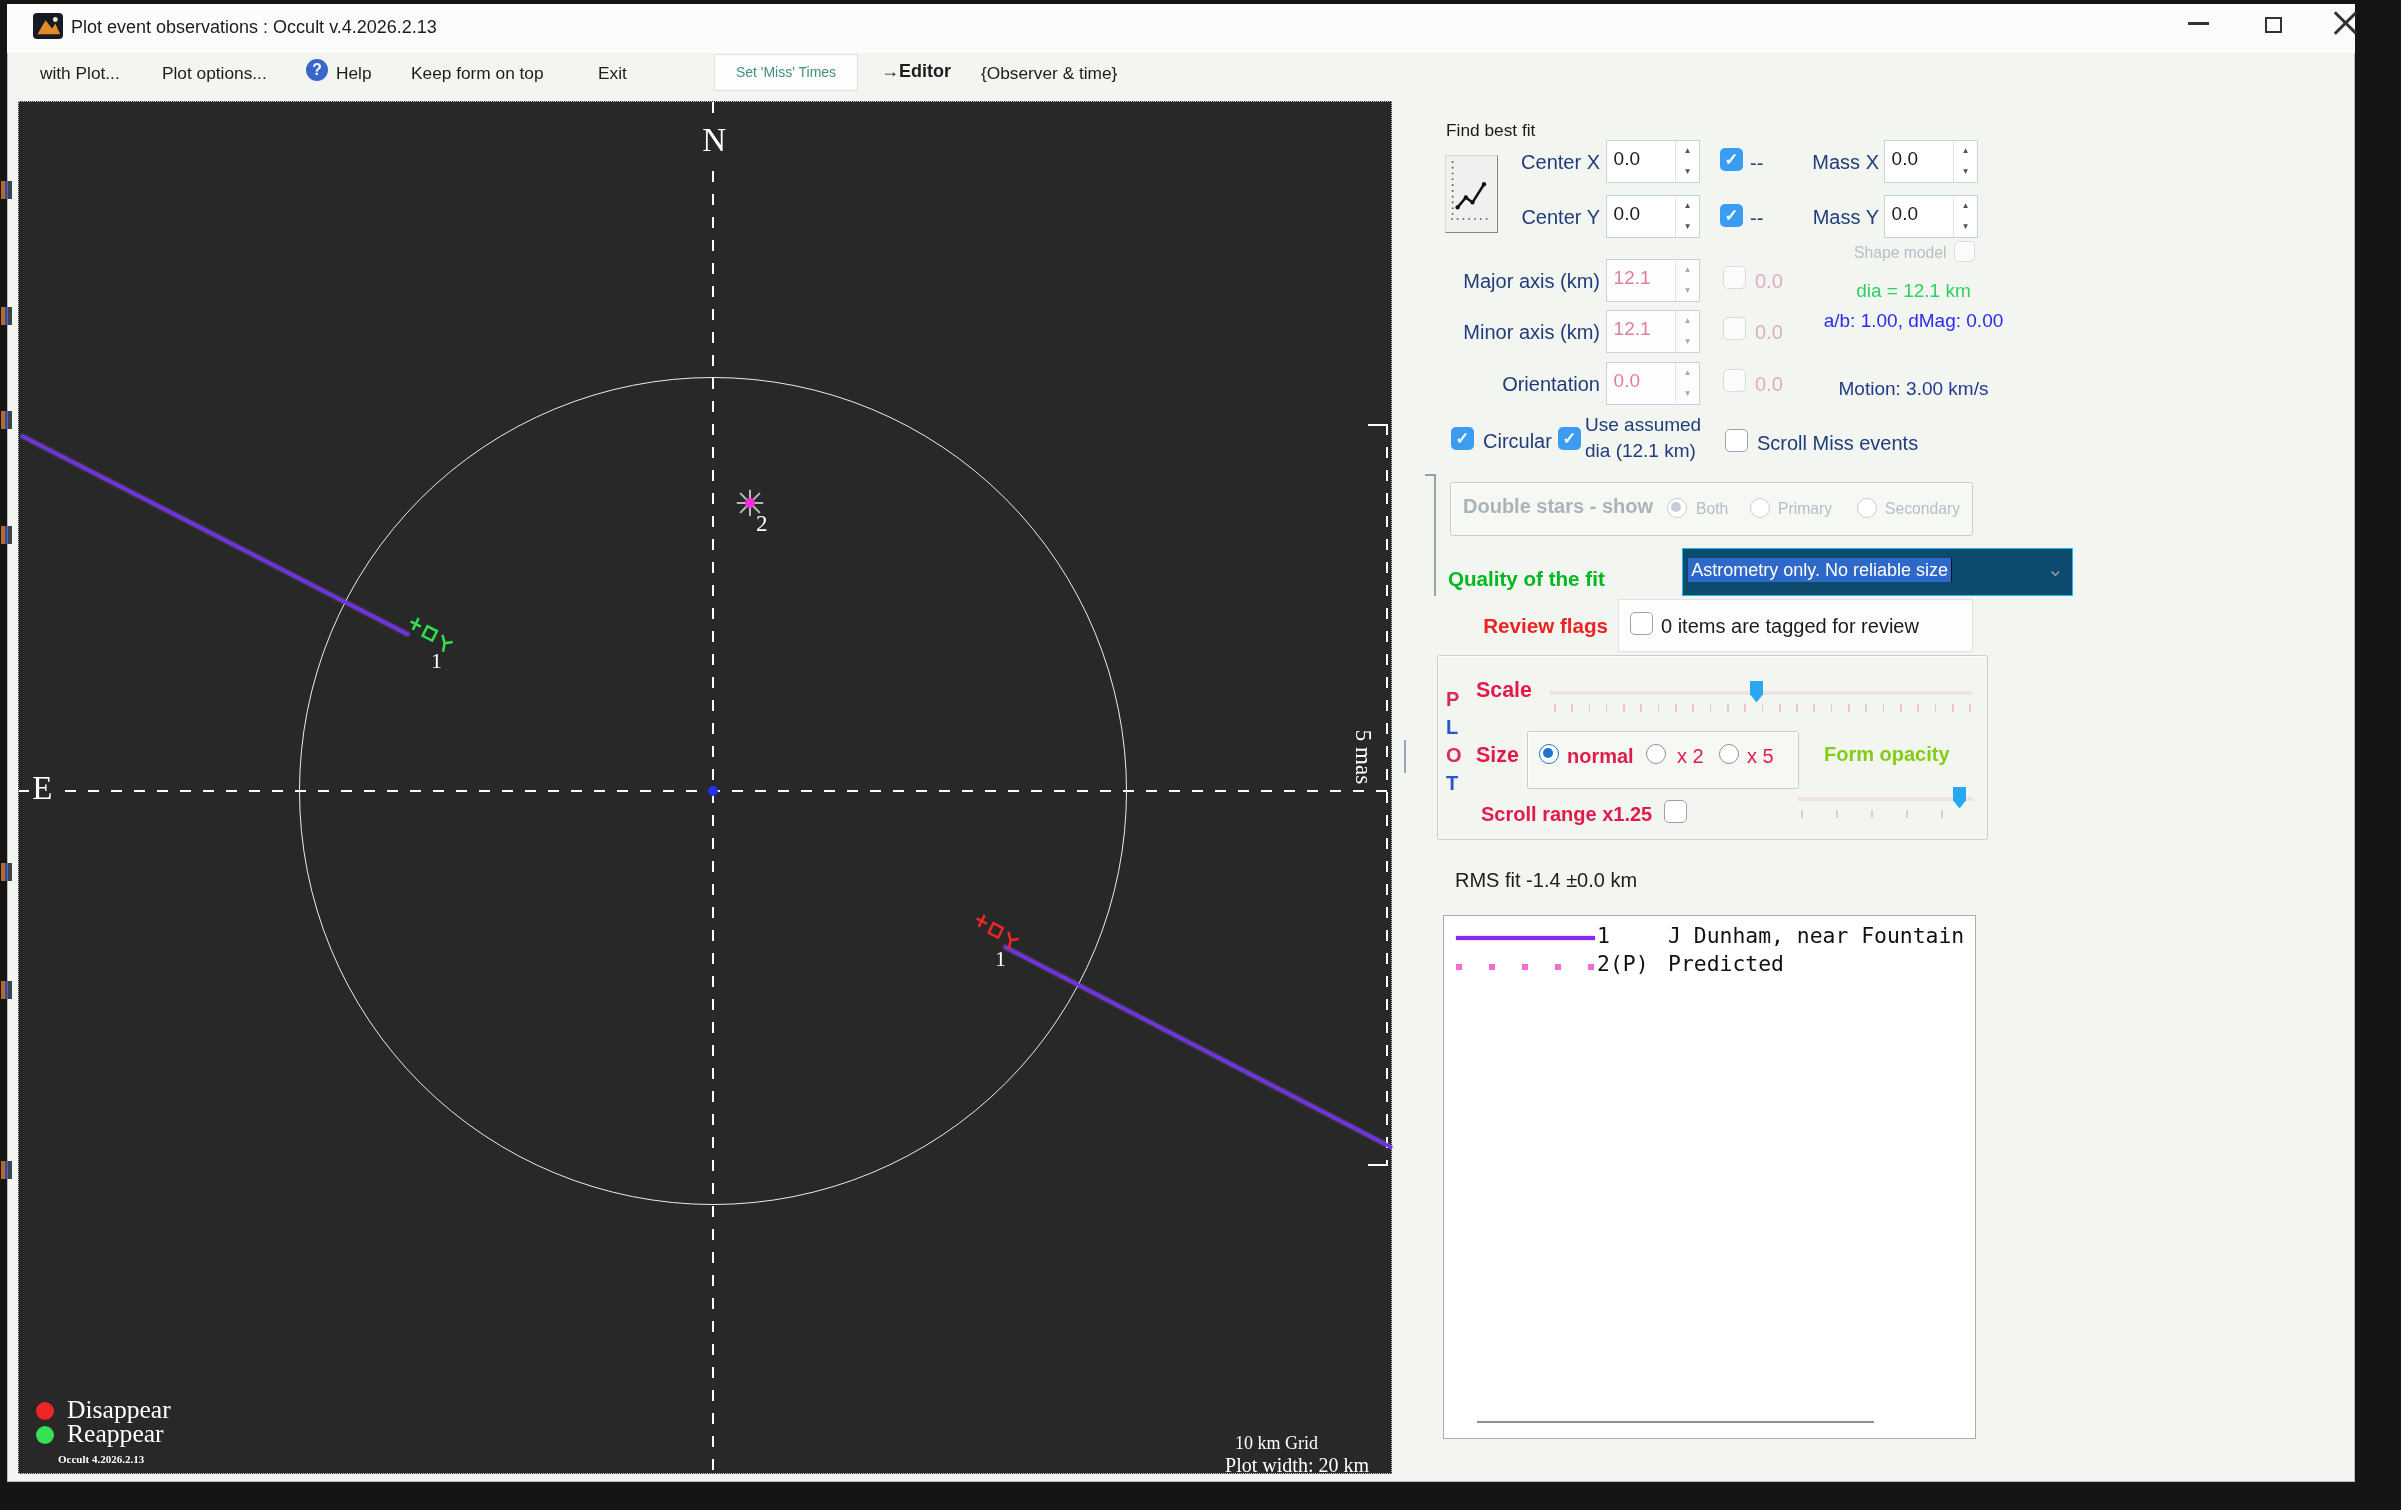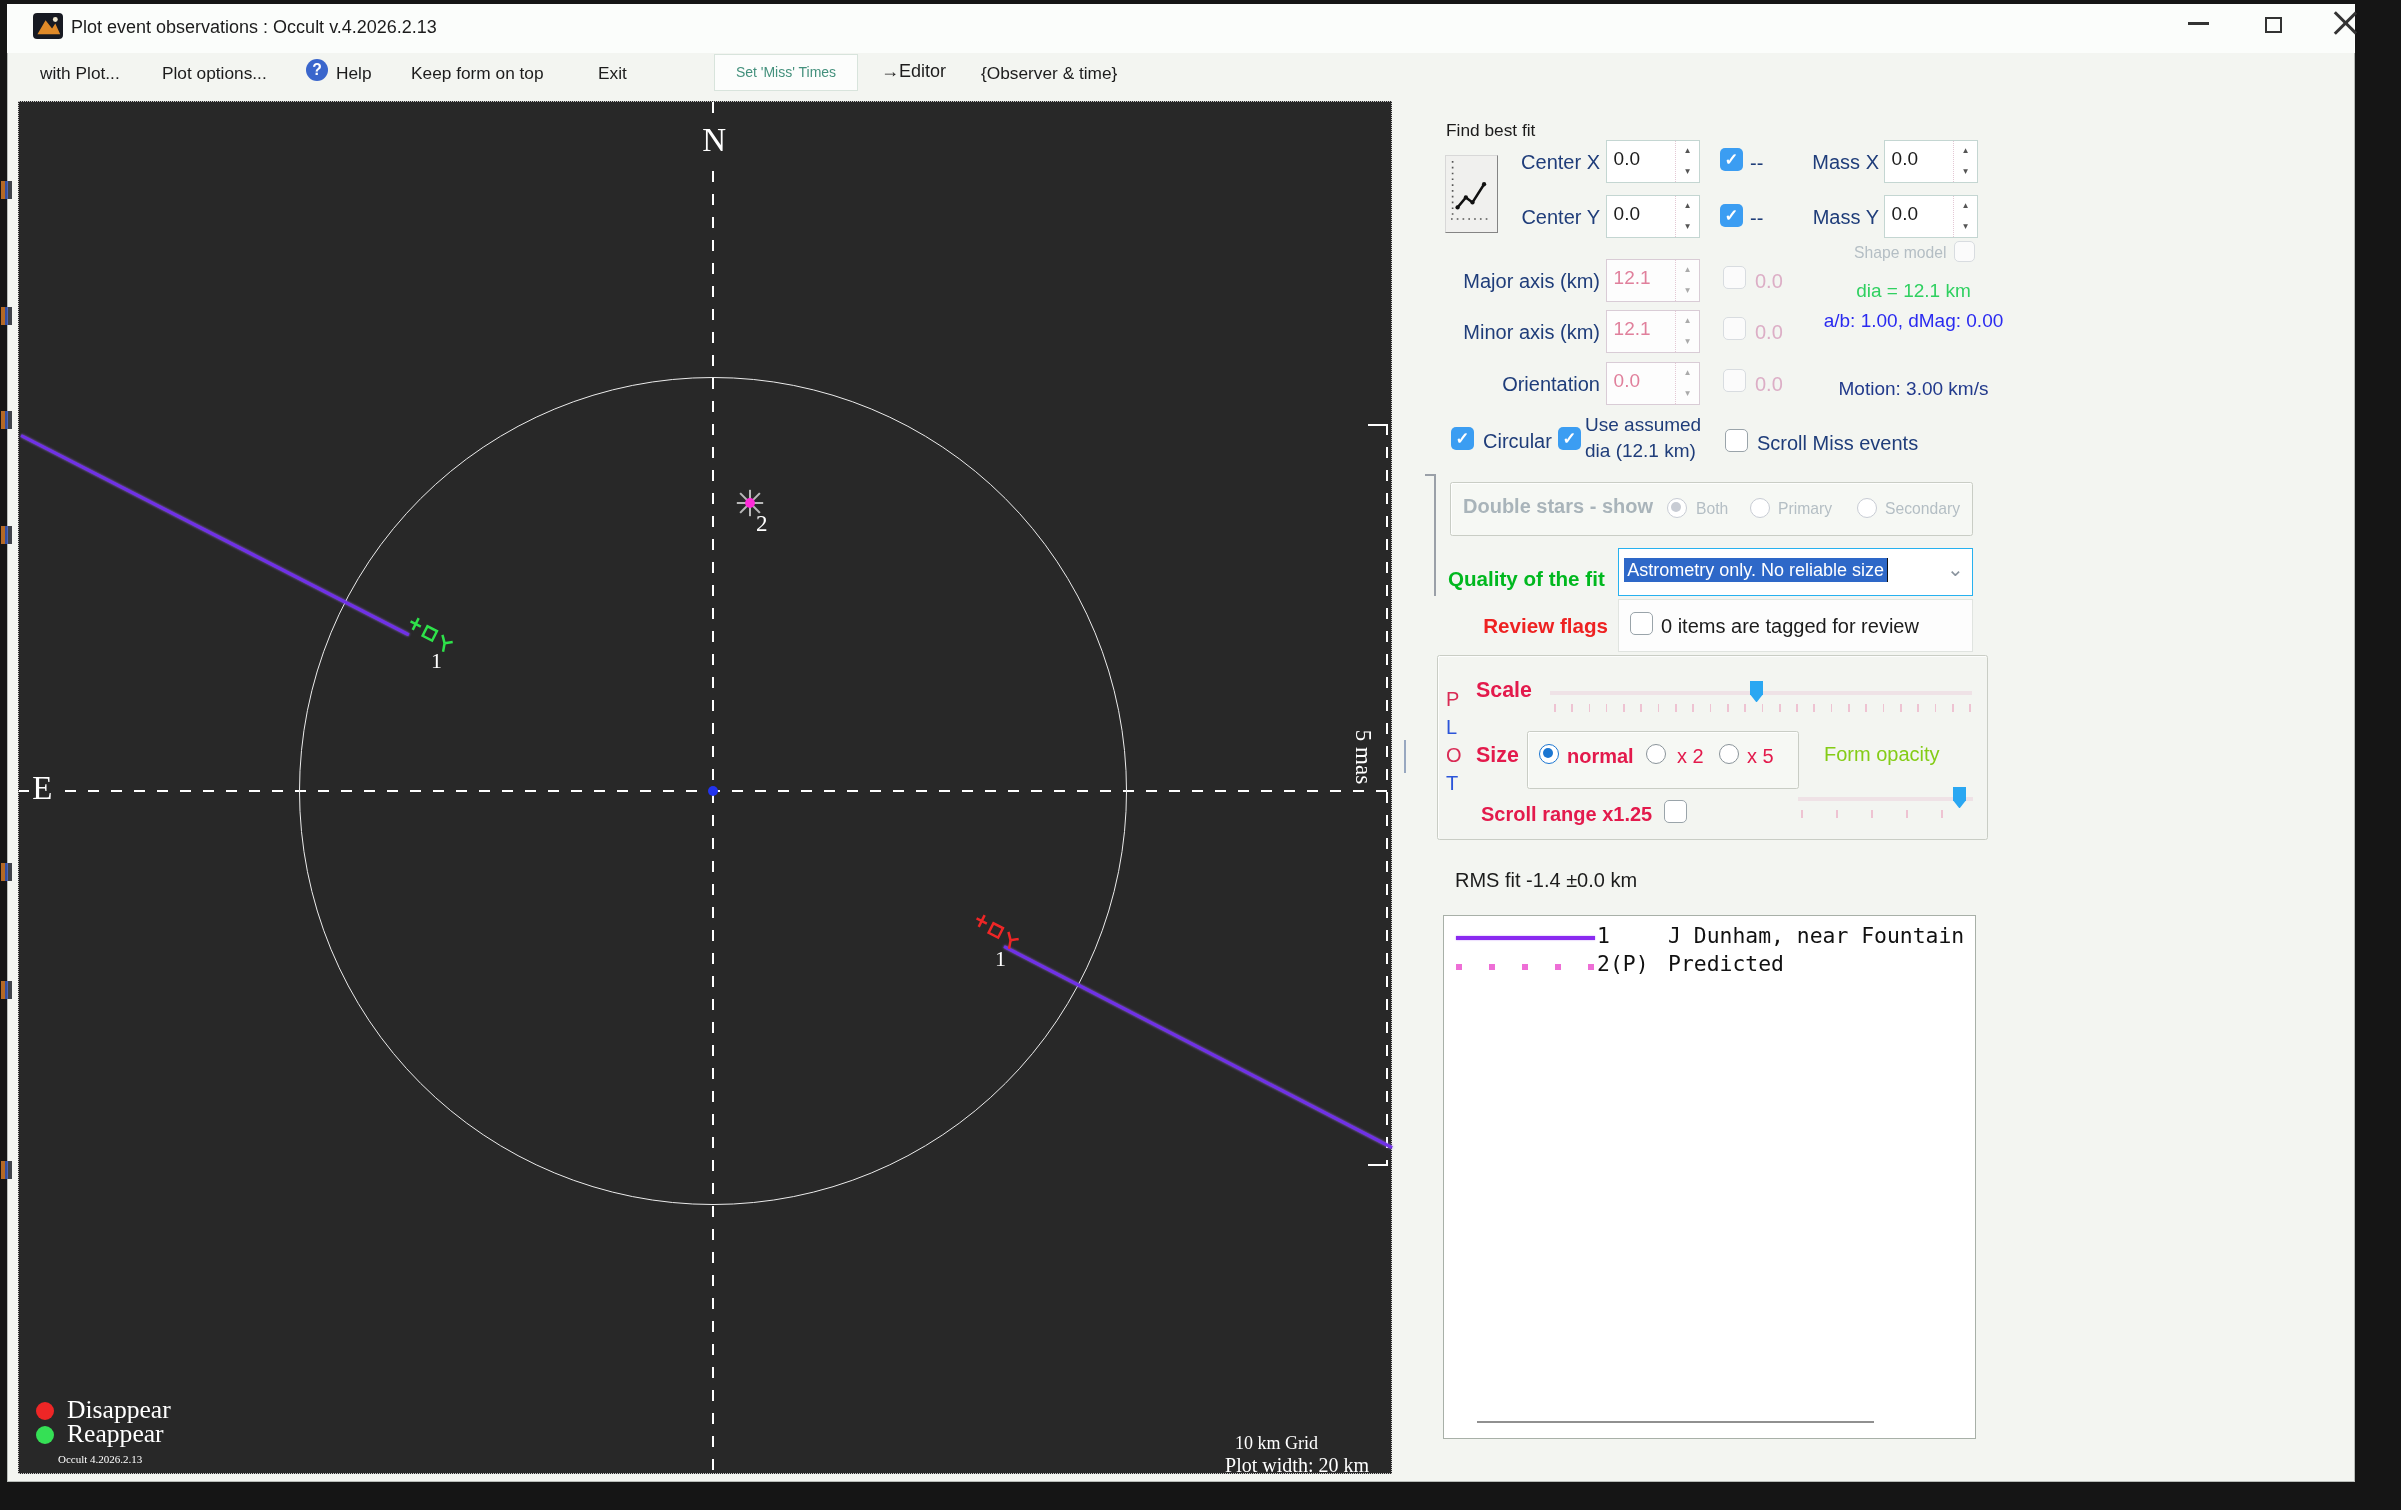--- a/index.html
+++ b/index.html
@@ -3,21 +3,21 @@
 <meta charset="utf-8">
 <style>
   html,body{margin:0;padding:0;}
   body{width:2401px;height:1511px;background:#151515;position:relative;overflow:hidden;
        font-family:"Liberation Sans",sans-serif;-webkit-font-smoothing:antialiased;}
   .abs{position:absolute;}
   .window{left:6.6px;top:4.1px;width:2348px;height:1478px;background:#f3f5f1;border:0.8px solid #b8bcb8;box-sizing:border-box;}
   .titlebar{left:6.6px;top:4.1px;width:2348px;height:49px;background:#fbfdfb;}
   .title-text{font-size:18px;color:#1c1c1c;}
   .menu-item{font-size:17.3px;color:#1c1c1c;cursor:default;}
-  .bold{font-weight:normal;}
+  .bold{font-weight:bold;}
   .serifw{font-family:"Liberation Serif",serif;color:#ffffff;}
   .mono{font-family:"DejaVu Sans Mono","Liberation Mono",monospace;}
   .navy{color:#1f3d7a;}
   .redlab{color:#e31a4c;font-weight:bold;}
   .plot{left:18px;top:101px;width:1374px;height:1373px;background:#282828;border:1.6px dotted #c8c8c8;box-sizing:border-box;}
   .vdash{width:1.6px;background:repeating-linear-gradient(to bottom,#ffffff 0 10.7px,transparent 10.7px 23px);}
   .hdash{height:1.6px;background:repeating-linear-gradient(to right,#ffffff 0 10.7px,transparent 10.7px 23px);}
   .circle{border:1.6px solid #ececec;border-radius:50%;box-sizing:border-box;}
   .chord{height:3.3px;background:#7030e8;box-shadow:0 0 2.5px #9a6af8;transform-origin:left center;}
   .dotc{border-radius:50%;}
@@ -259,21 +259,21 @@
 <div class="abs grp" style="left:1450px;top:482px;width:523px;height:54px;background:#f6f8f4;"></div>
 <div class="abs" style="left:1463px;top:495px;font-size:20px;font-weight:bold;color:#a9b4ba;">Double stars - show</div>
 <div class="abs radio dis dissel" style="left:1667px;top:498px;"></div>
 <div class="abs" style="left:1696px;top:500px;font-size:15.7px;color:#b4bec4;">Both</div>
 <div class="abs radio dis" style="left:1750px;top:498px;"></div>
 <div class="abs" style="left:1778px;top:500px;font-size:15.7px;color:#b4bec4;">Primary</div>
 <div class="abs radio dis" style="left:1857px;top:498px;"></div>
 <div class="abs" style="left:1885px;top:500px;font-size:15.7px;color:#b4bec4;">Secondary</div>
 
 <div class="abs" style="left:1448px;top:567px;font-size:20.6px;font-weight:bold;color:#00b81f;">Quality of the fit</div>
-<div class="abs" style="left:1618px;top:548px;width:355px;height:48px;background:#ffffff;border:1.6px solid #27b1ef;box-sizing:border-box;">
+<div class="abs" style="left:1682px;top:548px;width:391px;height:48px;background:#0c4a6e;border:1.6px solid #27b1ef;box-sizing:border-box;">
   <span style="display:inline-block;margin:9px 0 0 5px;background:#2e68c8;color:#ffffff;font-size:18px;padding:1.6px 3.3px;border-right:1.6px solid #111;">Astrometry only. No reliable size</span>
   <span class="abs" style="right:8.2px;top:8.2px;color:#8a949e;font-size:20px;">⌄</span>
 </div>
 
 <div class="abs" style="left:1618px;top:599px;width:355px;height:53px;background:#fdfdfd;border:0.8px solid #e0e4e0;box-sizing:border-box;"></div>
 <div class="abs" style="left:1451px;top:614px;width:157px;text-align:right;font-size:20.6px;font-weight:bold;color:#ee2222;">Review flags</div>
 <div class="abs cb off" style="left:1630px;top:612px;"></div>
 <div class="abs" style="left:1661px;top:615px;font-size:20px;color:#1c1c1c;">0 items are tagged for review</div>
 
 <div class="abs grp" style="left:1437px;top:655px;width:551px;height:185px;"></div>

